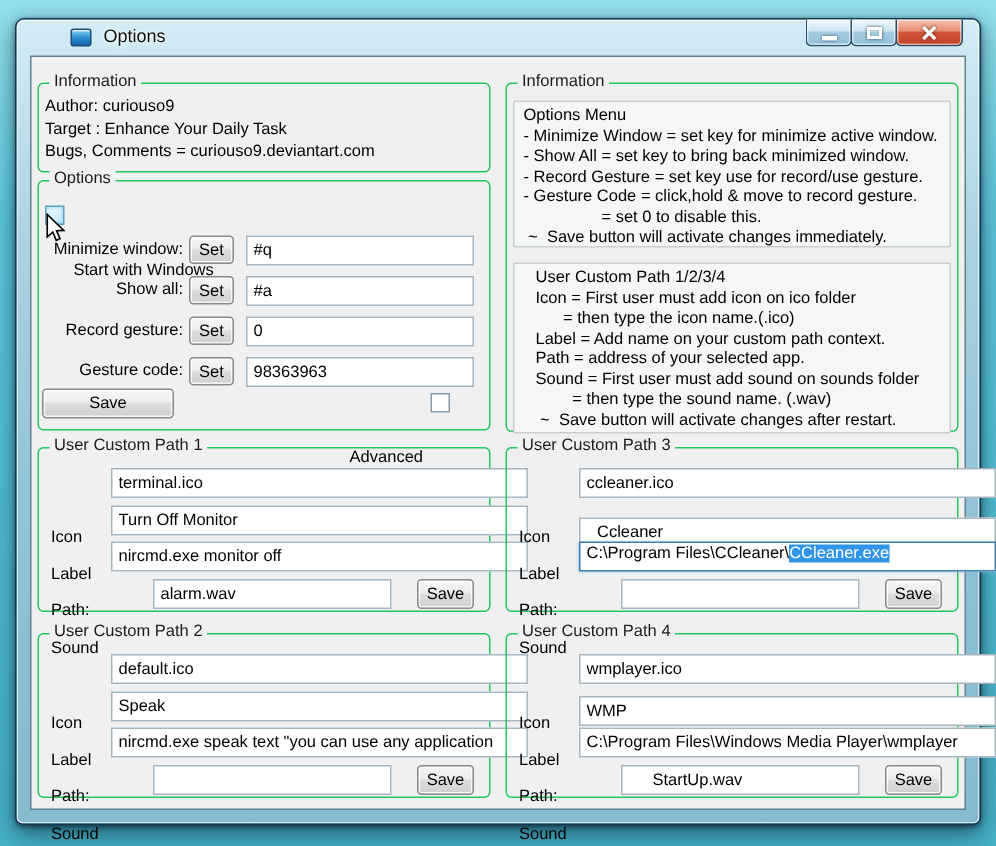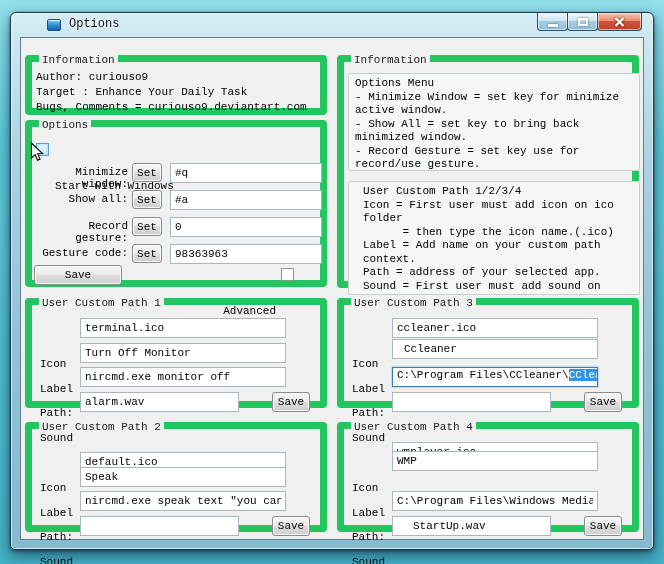--- a/index.html
+++ b/index.html
@@ -2,21 +2,21 @@
 <html><head>
 <meta charset="utf-8">
 <style>
   * { margin:0; padding:0; box-sizing:border-box; }
   html,body { width:664px; height:564px; overflow:hidden; }
   body {
     font-family:"Liberation Sans","DejaVu Sans",sans-serif;
     font-size:11px; color:#000;
   }
   .screen { position:relative; width:664px; height:564px;
-    background:linear-gradient(180deg,#93e0ec 0%,#5cc8da 25%,#4db9cd 70%,#45b0c4 100%);font-family:Liberation Mono, monospace; }
+    background:linear-gradient(180deg,#93e0ec 0%,#5cc8da 25%,#4db9cd 70%,#45b0c4 100%); }
 
   
   .window { position:absolute; left:10px; top:12px; width:644px; height:538px;
     border:1px solid #16374e; border-radius:6px 6px 5px 5px;
     background:linear-gradient(180deg,#d4ecf5 0%,#aad2e2 28%,#92c3d6 60%,#86bacf 100%);
     box-shadow:0 5px 14px rgba(0,15,35,.55), 0 1px 3px rgba(0,20,40,.5),
       inset 0 0 0 1px rgba(255,255,255,.65); }
   .titlebar { position:absolute; left:0; top:0; width:100%; height:24px; }
   .app-icon { position:absolute; left:36px; top:6px; width:14px; height:12px;
     border-radius:2px; border:1px solid #1d4e7a;
@@ -34,21 +34,21 @@
     background:linear-gradient(180deg,#f8c5b2 0%,#e78d72 45%,#d2553a 50%,#bf4227 100%); }
   .glyph-min { width:10px; height:3px; background:#fff; margin-top:7px;
     box-shadow:0 0 2px rgba(20,40,60,.8); }
   .glyph-max { width:10px; height:8px; border:2px solid #fff;
     box-shadow:0 0 2px rgba(20,40,60,.8), inset 0 0 1px rgba(20,40,60,.6); }
 
   
   .client { position:absolute; left:9px; top:24px; width:624px; height:503px;
     background:#f0f0f0; border:1px solid #64808f; }
 
-  .group { position:absolute; border:7px solid #22c55e; border-radius:4px; }
+  .group { position:absolute; border:1px solid #22c55e; border-radius:4px; }
   .legend { position:absolute; top:-8px; left:7px; background:#f0f0f0; padding:0 3px;
     color:#1c1c1c; white-space:nowrap; }
 
   .g-l-info  { left:4px;   top:17px;  width:302px; height:60px; }
   .g-options { left:4px;   top:82px;  width:302px; height:167px; }
   .g-ucp0    { left:4px;   top:260px; width:302px; height:110px; }
   .g-ucp1    { left:4px;   top:384px; width:302px; height:110px; }
   .g-r-info  { left:316px; top:17px;  width:302px; height:233px; }
   .g-ucp2    { left:316px; top:260px; width:302px; height:110px; }
   .g-ucp3    { left:316px; top:384px; width:302px; height:110px; }
@@ -74,22 +74,22 @@
   .opt-set   { left:100px; width:30px; height:19px; }
   .opt-tb    { left:138px; width:152px; }
   .cb { position:absolute; width:13px; height:13px; background:#fff;
     border:1px solid #8a98a3; }
   .cb.hover { background:linear-gradient(180deg,#eaf8fe 0%,#c4e8f8 100%);
     border-color:#5f9fc1; box-shadow:inset 0 0 3px #8ed0ef; }
   .save-main { left:2px; top:138px; width:88px; height:20px; }
 
   
   .ucp-label { left:8px; width:38px; }
-  .ucp-tb    { left:48px; width:206px; }
-  .ucp-tb.sound { width:159px; }
+  .ucp-tb    { left:48px; width:278px; }
+  .ucp-tb.sound { width:159px;margin-left:28px; }
   .ucp-save  { right:10px; top:87px; width:38px; height:20px; }
 
   .tb.focus { border:1px solid #3d7bad; box-shadow:0 0 2px #6fb6e0; white-space:nowrap; overflow:hidden; }
   .sel { background:#3095e8; color:#fff; }
 
   .cursor { position:absolute; left:9px; top:104px; width:14px; height:21px; z-index:5; }
 </style>
 </head>
 <body>
 
@@ -159,21 +159,21 @@
         <span class="lbl ucp-label" style="top:65px;">Path:</span>
         <input class="tb ucp-tb" style="top: 62px;" value="nircmd.exe monitor off">
         <span class="lbl ucp-label" style="top:90px;">Sound</span>
         <input class="tb ucp-tb sound" style="top: 87px;" value="alarm.wav">
         <button class="btn ucp-save">Save</button>
       </div>
 
       <div class="group g-ucp1">
         <span class="legend">User Custom Path 2</span>
         <span class="lbl ucp-label" style="top:16px;">Icon</span>
-        <input class="tb ucp-tb" style="top: 13px; margin-top: 10px;" value="default.ico">
+        <input class="tb ucp-tb" style="top: 13px;" value="default.ico">
         <span class="lbl ucp-label" style="top:41px;">Label</span>
         <input class="tb ucp-tb" style="top: 38px;" value="Speak">
         <span class="lbl ucp-label" style="top:65px;">Path:</span>
         <input class="tb ucp-tb" style="top: 62px;" value="nircmd.exe speak text &quot;you can use any application">
         <span class="lbl ucp-label" style="top:90px;">Sound</span>
         <input class="tb ucp-tb sound" style="top: 87px;" value="">
         <button class="btn ucp-save">Save</button>
       </div>
 
       <div class="group g-r-info">
@@ -193,34 +193,34 @@
 Sound = First user must add sound on sounds folder
         = then type the sound name. (.wav)
  ~  Save button will activate changes after restart.</div>
       </div>
 
       <div class="group g-ucp2">
         <span class="legend">User Custom Path 3</span>
         <span class="lbl ucp-label" style="top:16px;">Icon</span>
         <input class="tb ucp-tb" style="top: 13px;" value="ccleaner.ico">
         <span class="lbl ucp-label" style="top:41px;">Label</span>
-        <input class="tb ucp-tb" style="top: 34px; padding-left: 11px;" value="Ccleaner">
+        <input class="tb ucp-tb" style="top: 46px; padding-left: 11px;" value="Ccleaner">
         <span class="lbl ucp-label" style="top:65px;">Path:</span>
         <div class="tb ucp-tb focus" style="top:62px;"><span>C:\Program Files\CCleaner\</span><span class="sel">CCleaner.exe</span></div>
         <span class="lbl ucp-label" style="top:90px;">Sound</span>
         <input class="tb ucp-tb sound" style="top: 87px;" value="">
         <button class="btn ucp-save">Save</button>
       </div>
 
       <div class="group g-ucp3">
         <span class="legend">User Custom Path 4</span>
         <span class="lbl ucp-label" style="top:16px;">Icon</span>
         <input class="tb ucp-tb" style="top: 13px;" value="wmplayer.ico">
         <span class="lbl ucp-label" style="top:41px;">Label</span>
-        <input class="tb ucp-tb" style="top: 22px;" value="WMP">
+        <input class="tb ucp-tb" style="top: 41px;" value="WMP">
         <span class="lbl ucp-label" style="top:65px;">Path:</span>
         <input class="tb ucp-tb" style="top: 62px;" value="C:\Program Files\Windows Media Player\wmplayer">
         <span class="lbl ucp-label" style="top:90px;">Sound</span>
         <input class="tb ucp-tb sound" style="top: 87px; padding-left: 20px;" value="StartUp.wav">
         <button class="btn ucp-save">Save</button>
       </div>
 
       <svg class="cursor" viewBox="0 0 14 21">
         <path d="M1.5,1 L1.5,16 L5.2,12.7 L7.5,18.2 L10,17.1 L7.7,11.8 L12.5,11.6 Z" fill="#ffffff" stroke="#000000" stroke-width="1.1"></path>
       </svg>

